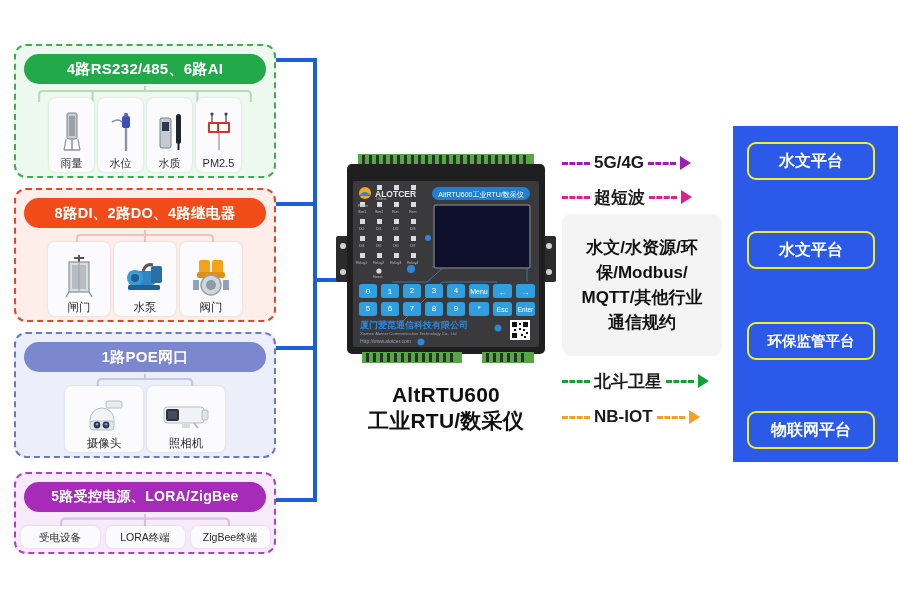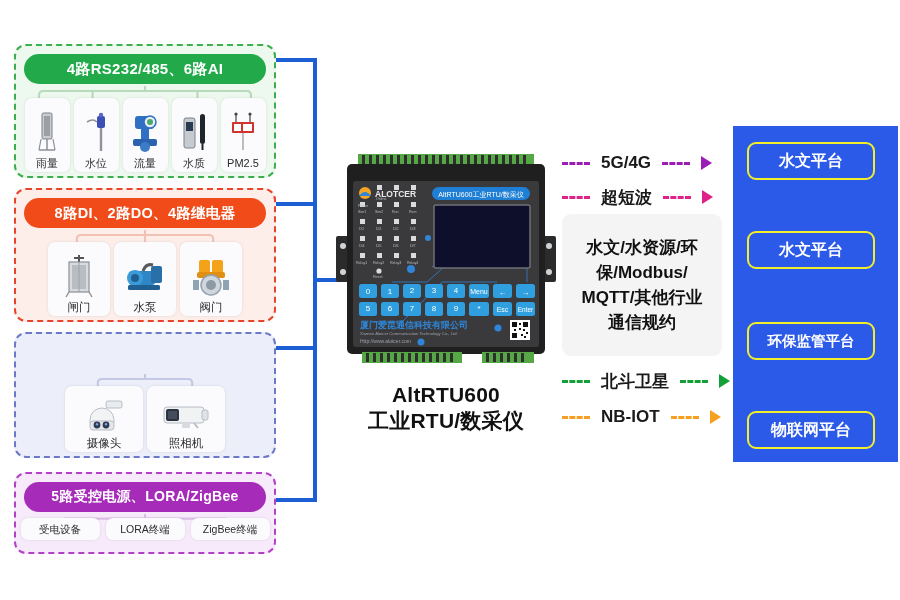--- a/index.html
+++ b/index.html
@@ -36,40 +36,40 @@
 
   
   .items{position:absolute;left:0;right:0;top:52px;display:flex;
     justify-content:center;gap:4px;}
   .card{background:#fbfbfd;border-radius:7px;box-shadow:0 0 3px rgba(0,0,0,.10);
     display:flex;flex-direction:column;align-items:center;justify-content:flex-end;
     box-sizing:border-box;padding:9px 2px 2px;}
   .g1 .card{width:45px;height:74px;}
   .g2 .card{width:62px;height:74px;}
   .g3 .card{width:78px;height:66px;}
-  .g4 .items{top:44px;gap:6px;}
+  .g4 .items{top:52px;gap:6px;}
   .g4 .card{width:79px;height:22px;justify-content:center;padding:0;}
   .card .glyph{flex:1;display:flex;align-items:center;justify-content:center;width:100%;}
   .card .cap{font-size:11.5px;color:#2b2b2b;line-height:14px;white-space:nowrap;}
   .g1 .card .cap{font-size:11px;}
   .g4 .card .cap{font-size:10.5px;}
 
   
   .bus{position:absolute;left:255px;top:40px;width:115px;height:480px;}
   .bus svg{display:block;}
 
   
   .device-wrap{position:absolute;left:332px;top:152px;width:228px;height:215px;}
   .dev-svg{display:block;}
 
   .dev-caption{position:absolute;left:330px;top:382px;width:232px;text-align:center;
     font-size:21px;font-weight:bold;color:#111;line-height:26px;letter-spacing:.2px;}
 
   
-  .arrow-row{position:absolute;display:flex;align-items:center;gap:11px;height:22px;}
+  .arrow-row{position:absolute;display:flex;align-items:center;gap:4px;height:22px;}
   .arrow-row .lbl{font-size:17px;font-weight:bold;color:#1a1a1a;white-space:nowrap;}
   .dash{height:0;border-top:3.5px dashed;width:28px;}
   .tip{width:0;height:0;border-top:7px solid transparent;border-bottom:7px solid transparent;}
   .ar5g{left:562px;top:152px;}
   .ar5g .dash{border-color:#9b1fb5;}
   .ar5g .tip{border-left:11px solid #9b1fb5;}
   .arwave{left:562px;top:186px;}
   .arwave .dash{border-color:#e0218a;}
   .arwave .tip{border-left:11px solid #e0218a;}
   .arbd{left:562px;top:370px;}
@@ -143,33 +143,20 @@
           <svg width="28" height="44" viewBox="0 0 28 44">
             <rect x="15" y="6" width="8" height="12" rx="2" fill="#3b4fb5"></rect>
             <circle cx="19" cy="5" r="2.2" fill="#5566c8"></circle>
             <line x1="19" y1="18" x2="19" y2="41" stroke="#8e949a" stroke-width="2.4"></line>
             <path d="M5,12 Q11,8 15,12" fill="none" stroke="#8e949a" stroke-width="1.6"></path>
           </svg>
         </div>
         <div class="cap">水位</div>
       </div>
 
-      <div class="card">
-        <div class="glyph">
-          <svg width="32" height="44" viewBox="0 0 32 44">
-            <rect x="6" y="6" width="19" height="13" rx="3" fill="#2f6fc4"></rect>
-            <circle cx="21" cy="12" r="6" fill="#e8eef3" stroke="#2f6fc4" stroke-width="1.5"></circle>
-            <circle cx="21" cy="12" r="3" fill="#49a86b"></circle>
-            <rect x="12" y="19" width="8" height="10" fill="#2f6fc4"></rect>
-            <rect x="4" y="29" width="24" height="7" rx="2" fill="#2b62ae"></rect>
-            <circle cx="16" cy="37" r="5" fill="#3b7cc9"></circle>
-          </svg>
-        </div>
-        <div class="cap">流量</div>
-      </div>
 
       <div class="card">
         <div class="glyph">
           <svg width="30" height="44" viewBox="0 0 30 44">
             <rect x="5" y="8" width="11" height="30" rx="2" fill="#c6cbd2" stroke="#7d8287" stroke-width="1"></rect>
             <rect x="7" y="12" width="7" height="9" fill="#2a3a50"></rect>
             <rect x="21" y="4" width="5" height="30" rx="2.5" fill="#20252b"></rect>
             <line x1="23.5" y1="34" x2="23.5" y2="40" stroke="#20252b" stroke-width="2"></line>
           </svg>
         </div>
@@ -248,20 +235,21 @@
             <rect x="35" y="25" width="6" height="10" fill="#8fa3b3"></rect>
           </svg>
         </div>
         <div class="cap">阀门</div>
       </div>
 
     </div>
   </div>
 
   <div class="group g3">
+    <div class="hdr">1路POE网口</div>
     <div class="bracket">
       <svg viewBox="0 0 246 16" preserveAspectRatio="none">
         <g fill="none" stroke="#c3c8e4" stroke-width="2">
           <path d="M123,0 L123,5 M78,16 L78,9 Q78,5 82,5 L164,5 Q168,5 168,9 L168,16"></path>
         </g>
       </svg>
     </div>
     <div class="items">
 
       <div class="card">

